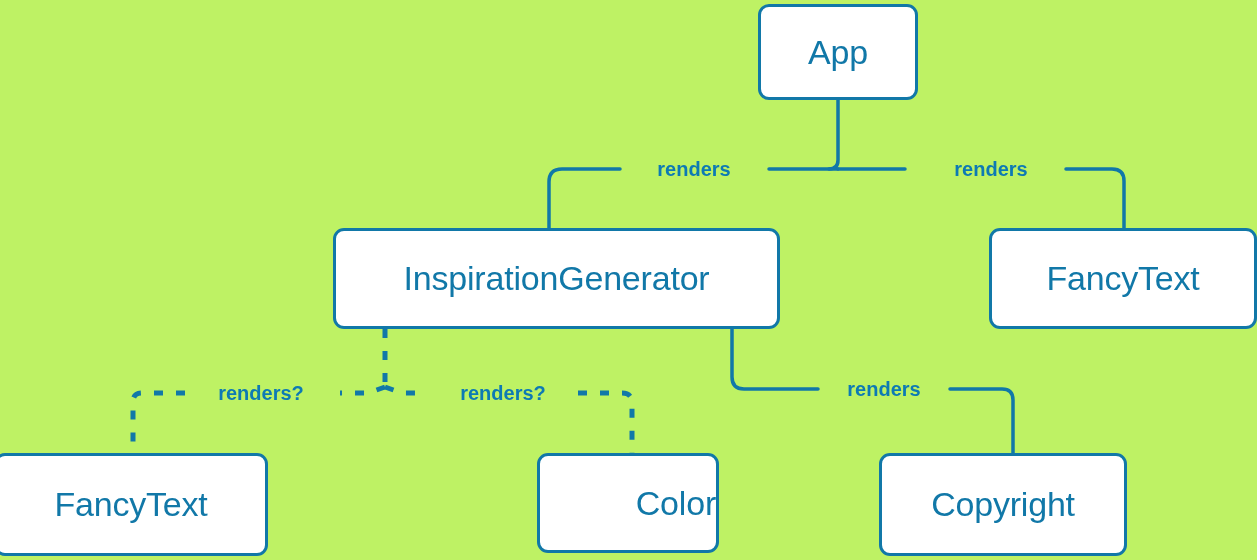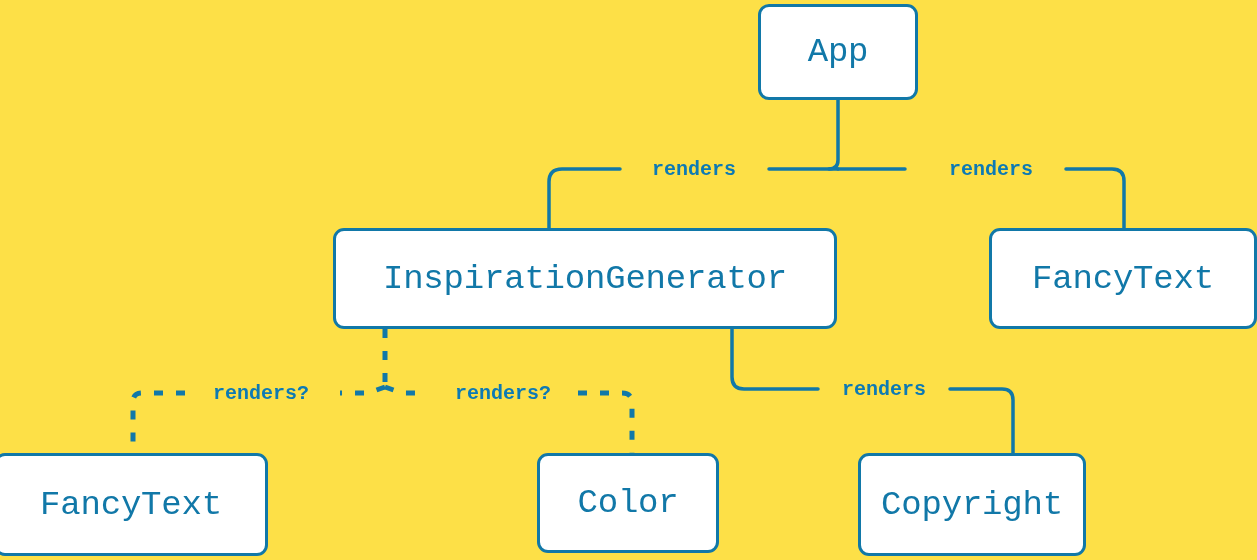--- a/index.html
+++ b/index.html
@@ -4,23 +4,23 @@
 <style>
   html, body {
     margin: 0;
     padding: 0;
     background: #4a7054;
   }
   #canvas {
     position: relative;
     width: 1257px;
     height: 560px;
-    background: #fde047;
+    background: #bef264;
     overflow: hidden;
-    font-family: Liberation Mono, monospace;
+    font-family: Liberation Sans, sans-serif;
   }
   #wires {
     position: absolute;
     left: 0; top: 0;
     width: 1257px;
     height: 560px;
   }
   .node {
     position: absolute;
     box-sizing: border-box;
@@ -73,37 +73,37 @@
     <path d="M 578 393 L 622 393 Q 632 393 632 403 L 632 453" fill="none" stroke="#1178a8" stroke-width="5" stroke-linecap="butt" stroke-dasharray="9 13"></path>
 
     <path d="M 732 329 L 732 377 Q 732 389 744 389 L 818 389" fill="none" stroke="#1178a8" stroke-width="3.5" stroke-linecap="round"></path>
     <path d="M 950 389 L 1002 389 Q 1013 389 1013 400 L 1013 453" fill="none" stroke="#1178a8" stroke-width="3.5" stroke-linecap="round"></path>
   </svg>
 
   <div class="node" style="left:758px; top:4px; width:160px; height:96px;">
     <span class="node-label">App</span>
   </div>
 
-  <div class="node" style="left:333px; top:228px; width:504px; height:101px;">
+  <div class="node" style="left:333px; top:228px; width:447px; height:101px;">
     <span class="node-label">InspirationGenerator</span>
   </div>
 
   <div class="node" style="left:989px; top:228px; width:268px; height:101px;">
     <span class="node-label">FancyText</span>
   </div>
 
   <div class="node" style="left:-6px; top:453px; width:274px; height:103px;">
     <span class="node-label">FancyText</span>
   </div>
 
-  <div class="node" style="left:537px; top:453px; width:182px; height:100px;">
+  <div class="node" style="left:537px; top:453px; width:182px; height:100px;justify-content:flex-end;">
     <span class="node-label">Color</span>
   </div>
 
-  <div class="node" style="left:858px; top:453px; width:228px; height:103px;">
+  <div class="node" style="left:879px; top:453px; width:248px; height:103px;">
     <span class="node-label">Copyright</span>
   </div>
 
   <div class="edge-label" style="left:694px; top:169px;">renders</div>
 
   <div class="edge-label" style="left:991px; top:169px;">renders</div>
 
   <div class="edge-label" style="left:261px; top:393px;">renders?</div>
 
   <div class="edge-label" style="left:503px; top:393px;">renders?</div>

